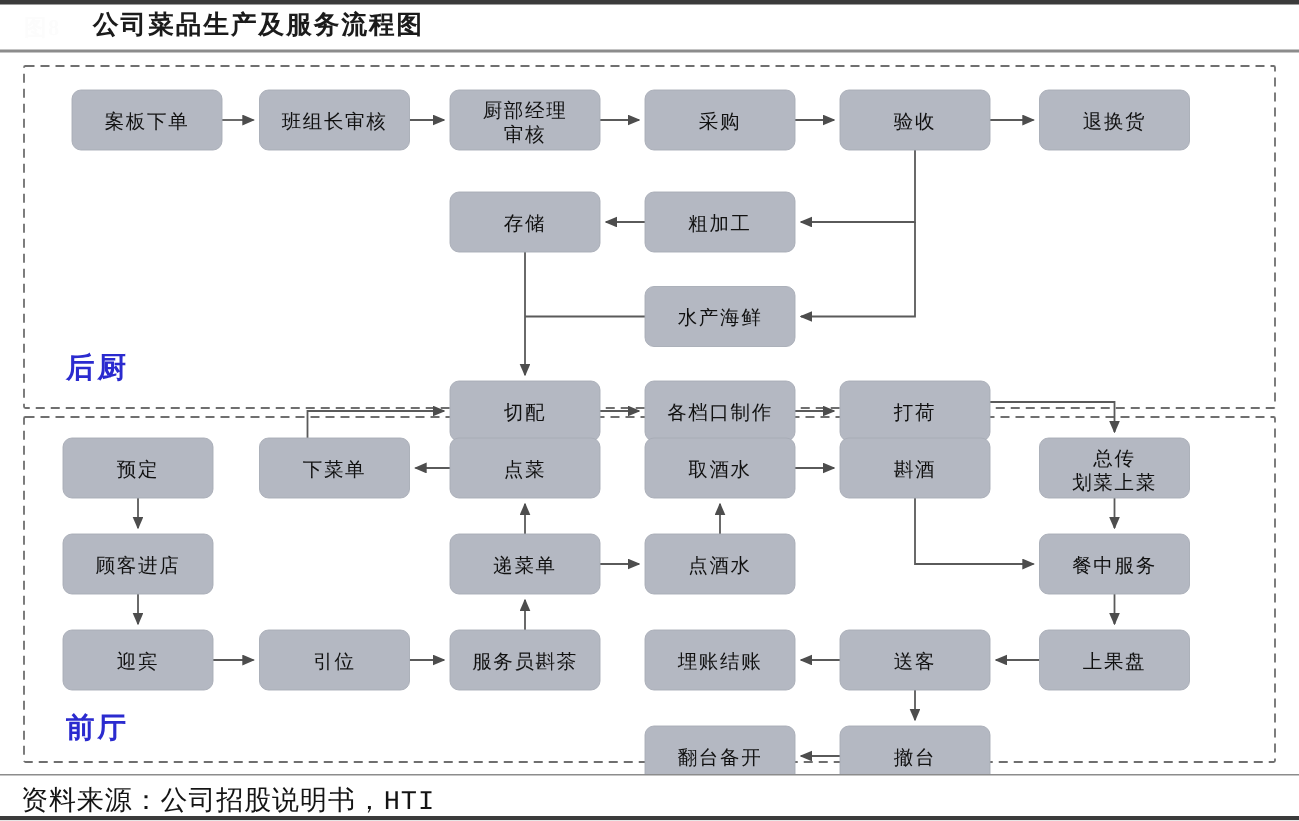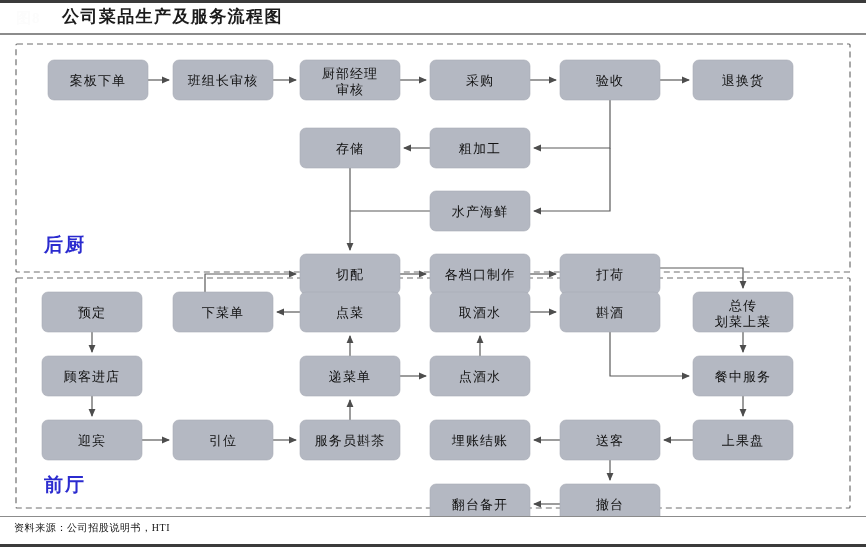--- a/index.html
+++ b/index.html
@@ -52,24 +52,24 @@
   
   .foot-rule {
     position: absolute;
     left: 0; top: 516px;
     width: 866px; height: 1px;
     background: #8c8c8c;
   }
   .source {
     position: absolute;
     left: 14px; top: 521px;
-    font-size: 10px;
+    font-size: 18px;
     color: #141414;
     letter-spacing: 0.6px;
-    font-family: Liberation Serif, serif;
+    font-family: Liberation Mono, monospace;
     text-align: right;
   }
   .bottom-rule {
     position: absolute;
     left: 0; top: 544px;
     width: 866px; height: 3px;
     background: #3b3b3b;
   }
   
   #flow {

